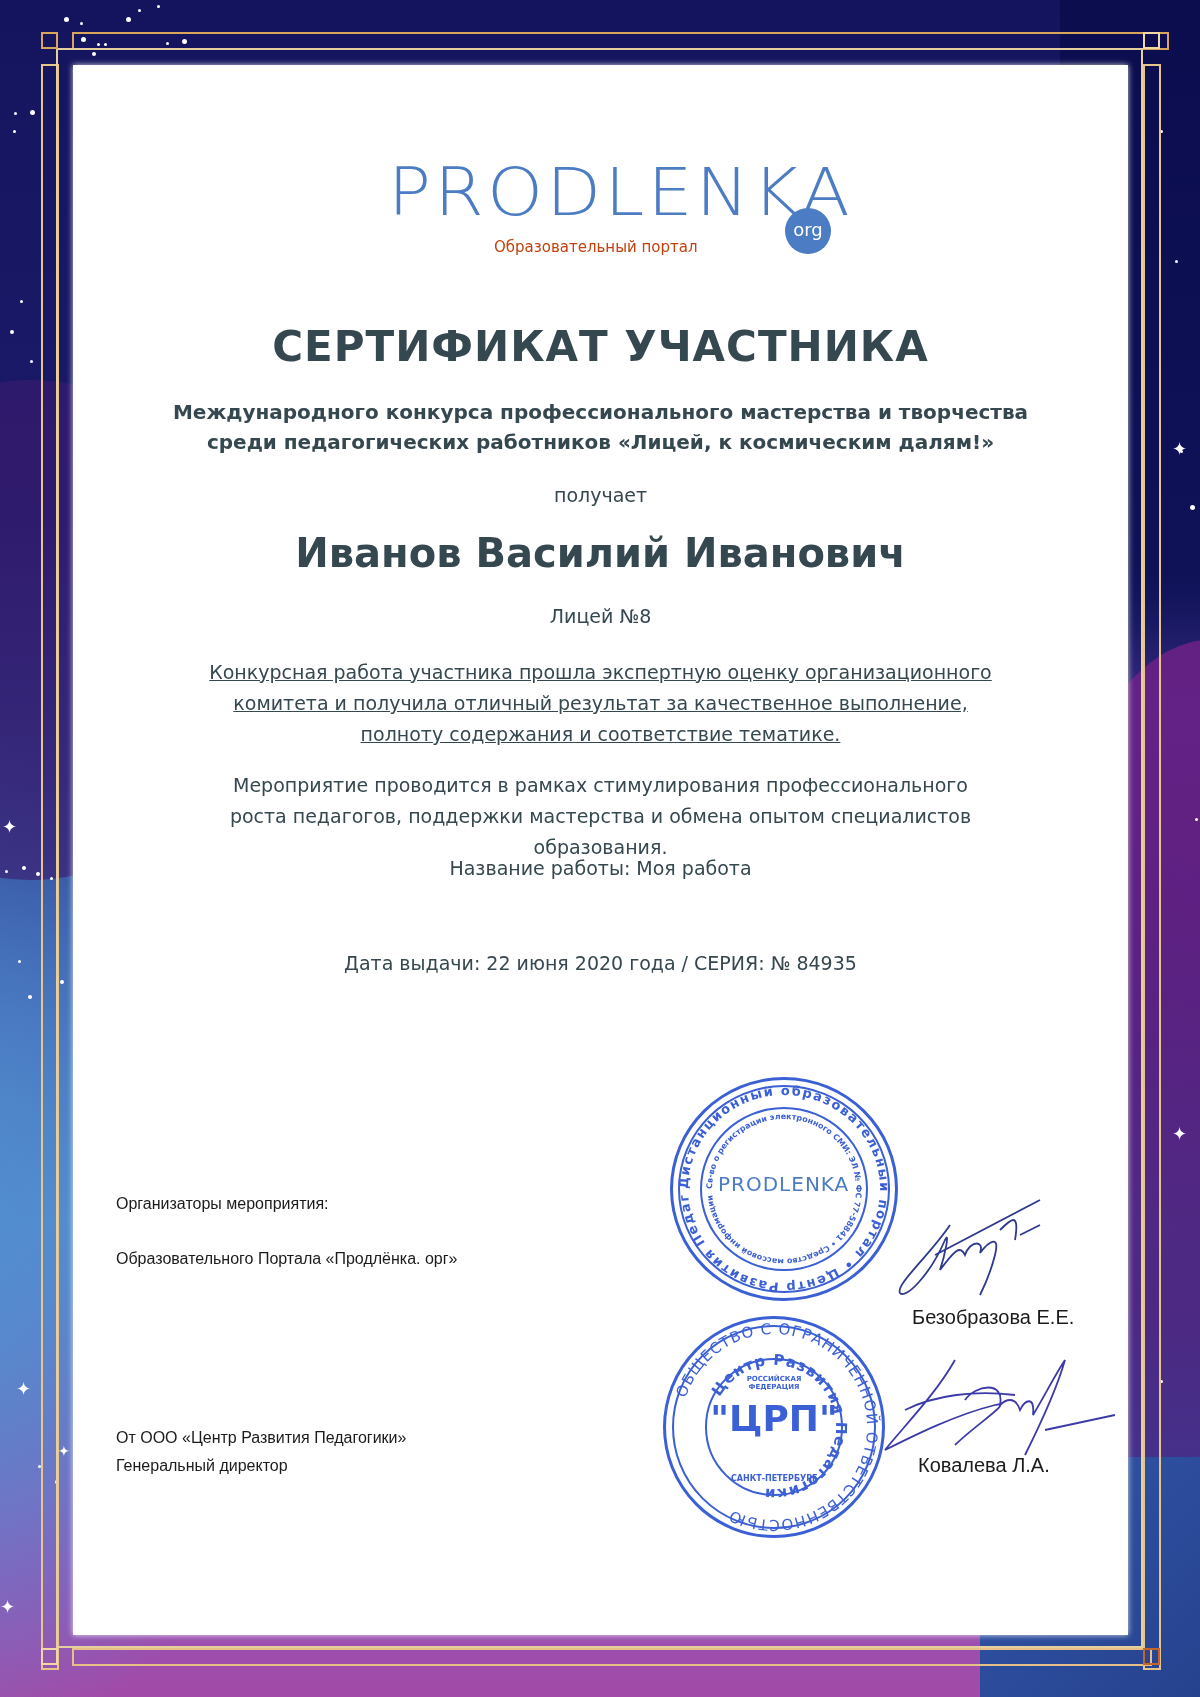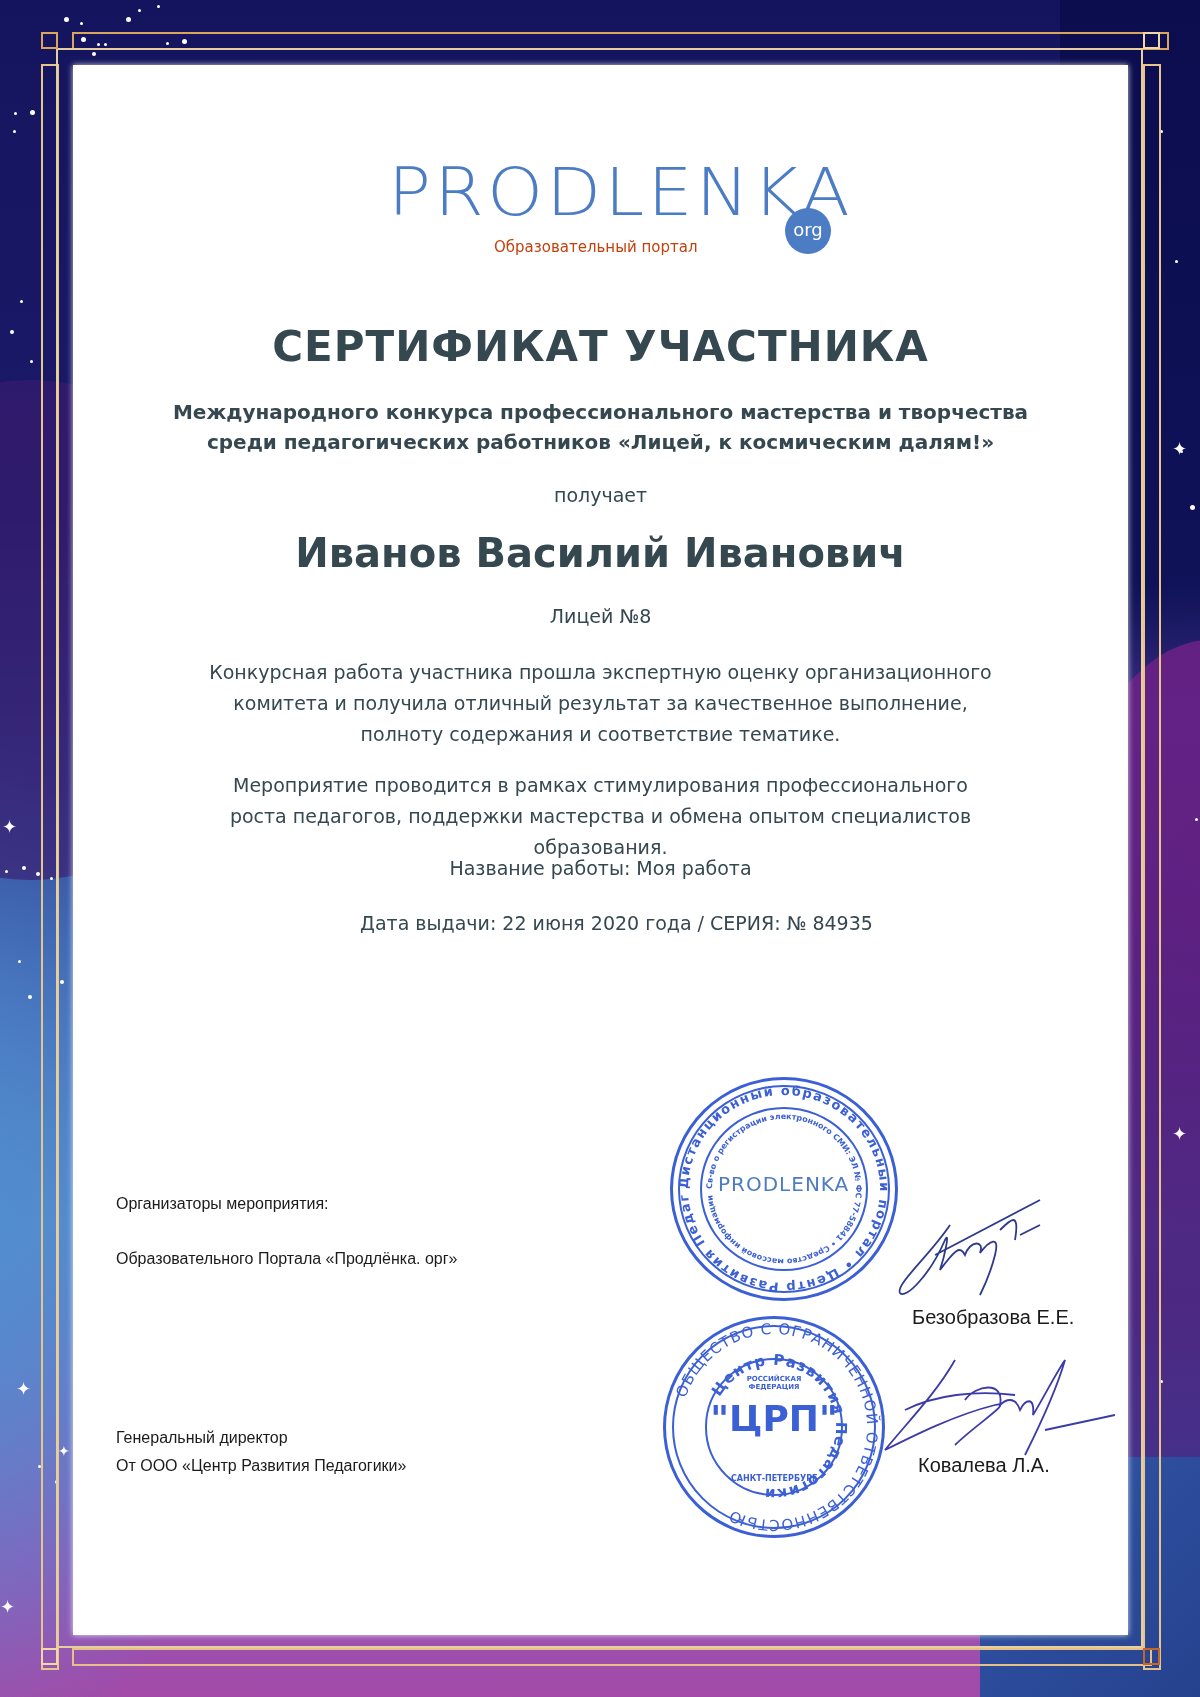--- a/index.html
+++ b/index.html
@@ -34,24 +34,24 @@
   .logo-sub { position:absolute; left:88px; top:78px; font-size:15px; color:#c2410c;margin-left:18px; }
   .logo-org { position:absolute; left:397px; top:48px; width:46px; height:46px; border-radius:50%;
     background:#4b7cc4; color:#fff; font-size:18px; text-align:center; line-height:44px; }
 
   .center { position:absolute; left:73px; width:1055px; text-align:center; color:#35474f; }
   .title { top:322px; font-size:42px; font-weight:bold; letter-spacing:1px; }
   .subtitle { top:397px; font-size:20px; font-weight:bold; line-height:30px; }
   .receives { top:484px; font-size:19px; }
   .name { top:530px; font-size:40px; font-weight:bold; }
   .org { top:605px; font-size:19px; }
-  .para1 { top:657px; font-size:19px; line-height:31px; padding:0 118px; box-sizing:border-box; }
+  .para1 { top:657px; font-size:19px; line-height:31px; padding:0 118px; box-sizing:border-box;text-decoration:underline; }
   .para2 { top:770px; font-size:19px; line-height:31px; padding:0 150px; box-sizing:border-box; }
   .work { top:857px; font-size:19px; }
-  .date { top:912px; font-size:19px;padding-left:16px; }
+  .date { top:952px; font-size:19px; }
 
   .left-block { position:absolute; left:116px; color:#1b1b1b; font-family:"Liberation Sans", sans-serif;
     font-size:16px; line-height:28px; }
   .lb1 { top:1190px; }
   .lb2 { top:1245px; }
   .lb3 { top:1424px; }
 
   .signer { position:absolute; font-family:"Liberation Sans", sans-serif; font-size:20px; color:#1b1b1b; }
   .s1 { left:912px; top:1306px; }
   .s2 { left:918px; top:1454px; }
@@ -142,22 +142,22 @@
 <div class="center para1">Конкурсная работа участника прошла экспертную оценку организационного комитета и получила отличный результат за качественное выполнение, полноту содержания и соответствие тематике.</div>
 <div class="center para2">Мероприятие проводится в рамках стимулирования профессионального роста педагогов, поддержки мастерства и обмена опытом специалистов образования.</div>
 <div class="center work">Название работы: Моя работа</div>
 <div class="center date">Дата выдачи: 22 июня 2020 года / СЕРИЯ: № 84935</div>
 
 <div class="left-block lb1">Организаторы мероприятия:</div>
 <div class="left-block lb2">
   <div>Образовательного Портала «Продлёнка. орг»</div>
 </div>
 <div class="left-block lb3">
+  <div>От ООО «Центр Развития Педагогики»</div>
   <div>Генеральный директор</div>
-  <div>От ООО «Центр Развития Педагогики»</div>
 </div>
 
 <div>
   <div class="stamp" style="left:670px;top:1077px;width:228px;height:224px;"></div>
   <div class="stamp-inner" style="left:678px;top:1085px;width:212px;height:208px;"></div>
   <div class="stamp-inner" style="left:700px;top:1107px;width:168px;height:164px;"></div>
   <svg style="position:absolute;left:670px;top:1077px" width="228" height="224" viewBox="0 0 228 224">
     <defs>
       <path id="c1" d="M 114 112 m -96 0 a 96 94 0 1 1 192 0 a 96 94 0 1 1 -192 0"></path>
       <path id="c2" d="M 114 112 m -72 0 a 72 70 0 1 1 144 0 a 72 70 0 1 1 -144 0"></path>

